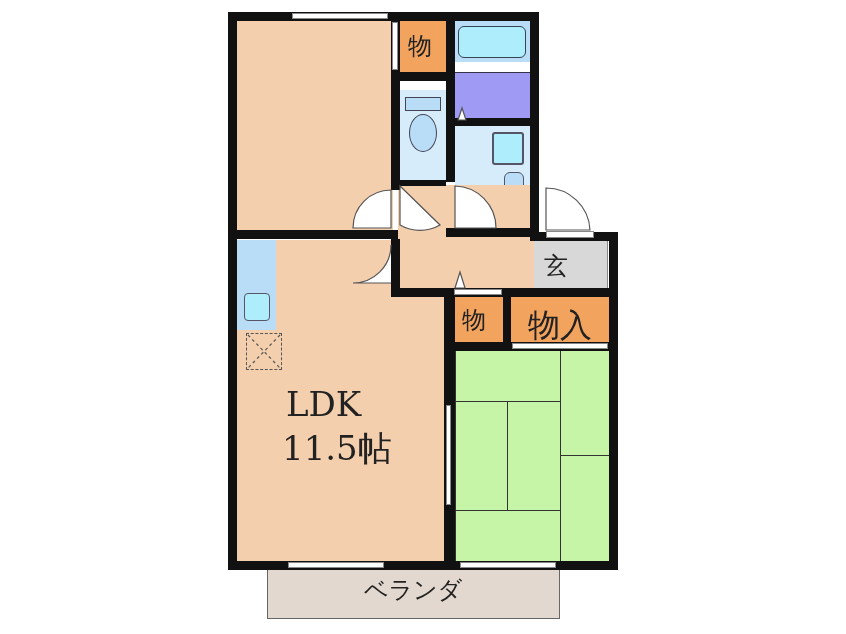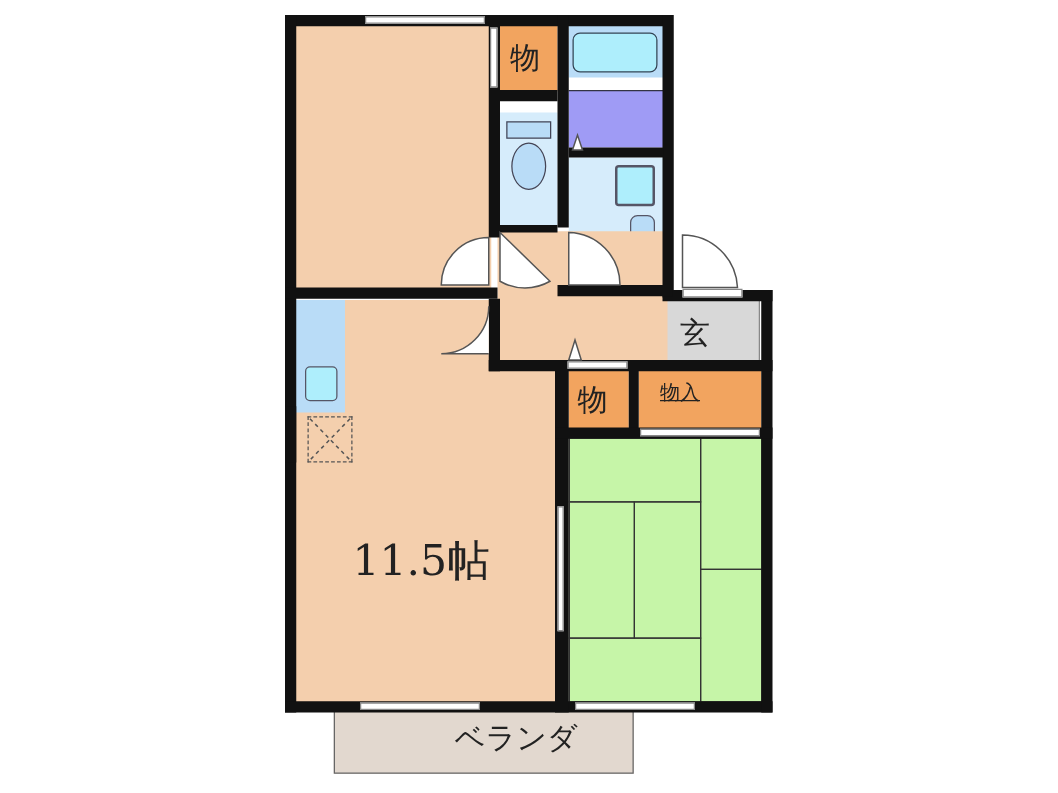--- a/index.html
+++ b/index.html
@@ -9,21 +9,21 @@
   .lbl{position:absolute;color:#222;white-space:nowrap;font-family:"DejaVu Serif","Liberation Serif",serif;}
   .win{position:absolute;background:#fff;border:1px solid #888;box-sizing:border-box;}
   .tat{position:absolute;border:1.5px solid #333;box-sizing:border-box;}
   svg{position:absolute;left:0;top:0;}
 </style>
 </head>
 <body>
 
 <div class="abs" style="left:0;top:0;width:846px;height:634px;">
 
-  <div class="abs" style="left:267px;top:565px;width:240px;height:54px;background:#e2d8cf;border:1.5px solid #666;">
+  <div class="abs" style="left:267px;top:565px;width:293px;height:54px;background:#e2d8cf;border:1.5px solid #666;">
     <div class="lbl" style="left:0;width:290px;top:8px;text-align:center;font-size:24px;font-family:'DejaVu Sans',sans-serif;">ベランダ</div>
   </div>
 
   <div class="abs" style="left:236px;top:20px;width:157px;height:212px;background:#f4cfad;"></div>
 
   <div class="abs" style="left:400px;top:20px;width:46px;height:53px;background:#f2a45f;"></div>
   <div class="lbl" style="left:408px;top:30px;font-size:24px;">物</div>
 
   <div class="abs" style="left:400px;top:90px;width:46px;height:90px;background:#d6ecfb;"></div>
   <div class="abs" style="left:405px;top:97px;width:36px;height:14px;background:#b9dcf7;border:1.5px solid #445;"></div>
@@ -39,35 +39,36 @@
   <div class="abs" style="left:508px;top:214px;width:18px;height:14px;background:#f4cfad;"></div>
 
   <div class="abs" style="left:398px;top:185px;width:138px;height:105px;background:#f4cfad;"></div>
   <div class="abs" style="left:445px;top:236px;width:92px;height:54px;background:#f4cfad;"></div>
 
   <div class="abs" style="left:534px;top:240px;width:74px;height:50px;background:#d8d8d8;border-right:1.5px solid #888;"></div>
   <div class="lbl" style="left:544px;top:250px;font-size:24px;">玄</div>
 
   <div class="abs" style="left:236px;top:240px;width:208px;height:322px;background:#f4cfad;"></div>
   <div class="abs" style="left:398px;top:240px;width:46px;height:50px;background:#f4cfad;"></div>
+  <div class="lbl" style="left:286px;top:384px;font-size:34px;">LDK</div>
   <div class="lbl" style="left:282px;top:426px;font-size:34px;">11.5帖</div>
 
   <div class="abs" style="left:236px;top:240px;width:40px;height:90px;background:#b9dcf7;"></div>
   <div class="abs" style="left:244px;top:293px;width:26px;height:28px;background:#aeeefc;border:1.5px solid #556;border-radius:4px;"></div>
   <div class="abs" style="left:246px;top:333px;width:36px;height:37px;border:1.5px dashed #555;"></div>
   <svg width="846" height="634" style="pointer-events:none;">
     <line x1="248" y1="335" x2="280" y2="368" stroke="#555" stroke-dasharray="3,3" stroke-width="1.2"></line>
     <line x1="280" y1="335" x2="248" y2="368" stroke="#555" stroke-dasharray="3,3" stroke-width="1.2"></line>
   </svg>
 
   <div class="abs" style="left:455px;top:296px;width:48px;height:48px;background:#f2a45f;"></div>
   <div class="lbl" style="left:462px;top:304px;font-size:24px;">物</div>
 
   <div class="abs" style="left:511px;top:296px;width:98px;height:48px;background:#f2a45f;"></div>
-  <div class="lbl" style="left:528px;top:304px;font-size:16px;text-decoration:underline;">物入</div>
+  <div class="lbl" style="left:528px;top:304px;font-size:32px;">物入</div>
 
   <div class="abs" style="left:455px;top:350px;width:155px;height:212px;background:#c6f5a8;"></div>
   <div class="tat" style="left:455px;top:350px;width:106px;height:52px;"></div>
   <div class="tat" style="left:455px;top:401px;width:53px;height:110px;"></div>
   <div class="tat" style="left:507px;top:401px;width:54px;height:110px;"></div>
   <div class="tat" style="left:455px;top:510px;width:106px;height:52px;"></div>
   <div class="tat" style="left:560px;top:350px;width:50px;height:106px;"></div>
   <div class="tat" style="left:560px;top:455px;width:50px;height:107px;"></div>
 
   <div class="abs wall" style="left:228px;top:12px;width:310px;height:9px;"></div>

